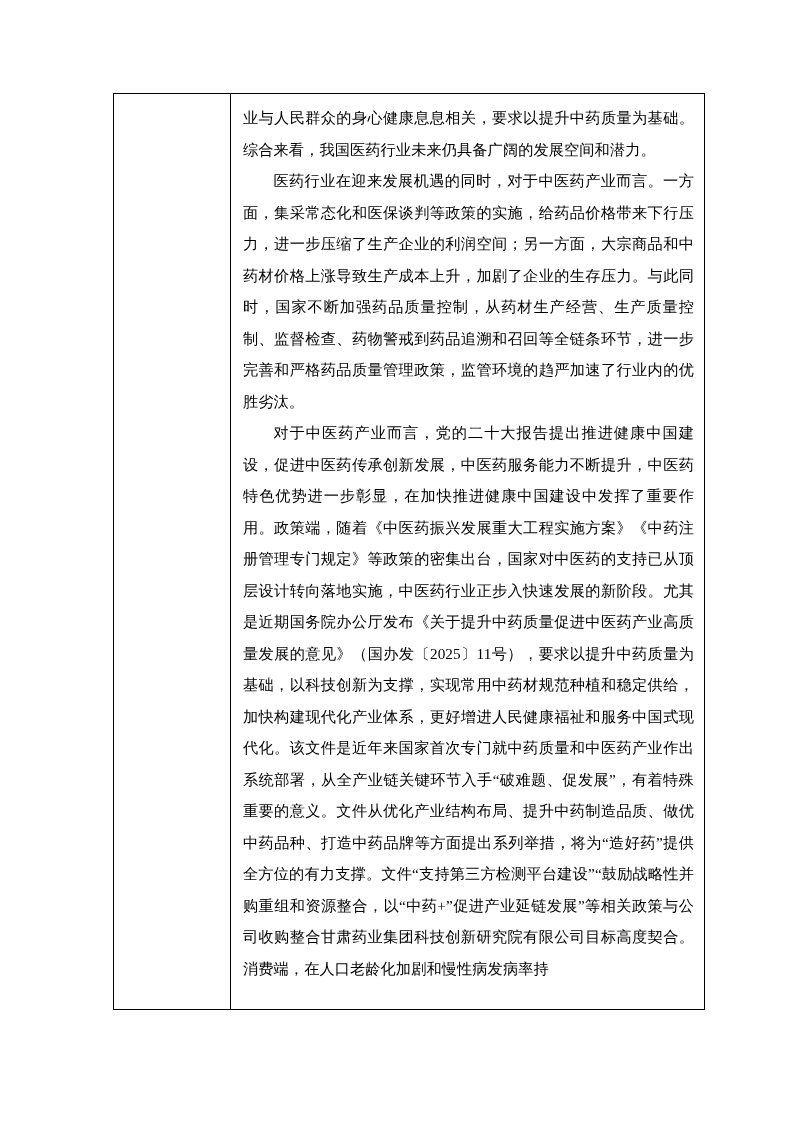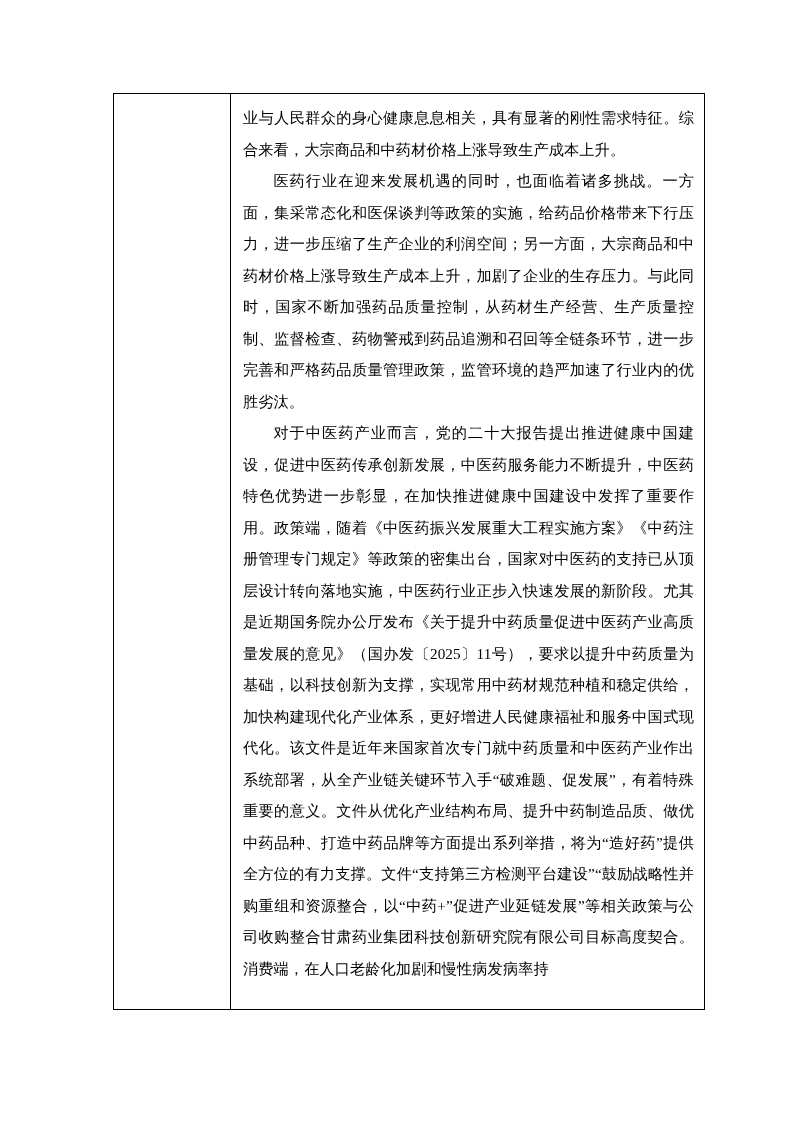--- a/index.html
+++ b/index.html
@@ -61,22 +61,22 @@
 </head>
 <body>
 
 <div class="page">
   <table class="doc-table">
     <tbody>
         <tr>
       <td class="label-cell"></td>
       <td class="content-cell">
         <div class="content-body">
-          <p>业与人民群众的身心健康息息相关，具有显著的刚性需求特征。综合来看，大宗商品和中药材价格上涨导致生产成本上升。</p>
-          <p class="indent">医药行业在迎来发展机遇的同时，也面临着诸多挑战。一方面，集采常态化和医保谈判等政策的实施，给药品价格带来下行压力，进一步压缩了生产企业的利润空间；另一方面，大宗商品和中药材价格上涨导致生产成本上升，加剧了企业的生存压力。与此同时，国家不断加强药品质量控制，从药材生产经营、生产质量控制、监督检查、药物警戒到药品追溯和召回等全链条环节，进一步完善和严格药品质量管理政策，监管环境的趋严加速了行业内的优胜劣汰。</p>
+          <p>业与人民群众的身心健康息息相关，要求以提升中药质量为基础。综合来看，我国医药行业未来仍具备广阔的发展空间和潜力。</p>
+          <p class="indent">医药行业在迎来发展机遇的同时，对于中医药产业而言。一方面，集采常态化和医保谈判等政策的实施，给药品价格带来下行压力，进一步压缩了生产企业的利润空间；另一方面，大宗商品和中药材价格上涨导致生产成本上升，加剧了企业的生存压力。与此同时，国家不断加强药品质量控制，从药材生产经营、生产质量控制、监督检查、药物警戒到药品追溯和召回等全链条环节，进一步完善和严格药品质量管理政策，监管环境的趋严加速了行业内的优胜劣汰。</p>
           <p class="indent">对于中医药产业而言，党的二十大报告提出推进健康中国建设，促进中医药传承创新发展，中医药服务能力不断提升，中医药特色优势进一步彰显，在加快推进健康中国建设中发挥了重要作用。政策端，随着《中医药振兴发展重大工程实施方案》《中药注册管理专门规定》等政策的密集出台，国家对中医药的支持已从顶层设计转向落地实施，中医药行业正步入快速发展的新阶段。尤其是近期国务院办公厅发布《关于提升中药质量促进中医药产业高质量发展的意见》（国办发〔2025〕11号），要求以提升中药质量为基础，以科技创新为支撑，实现常用中药材规范种植和稳定供给，加快构建现代化产业体系，更好增进人民健康福祉和服务中国式现代化。该文件是近年来国家首次专门就中药质量和中医药产业作出系统部署，从全产业链关键环节入手“破难题、促发展”，有着特殊重要的意义。文件从优化产业结构布局、提升中药制造品质、做优中药品种、打造中药品牌等方面提出系列举措，将为“造好药”提供全方位的有力支撑。文件“支持第三方检测平台建设”“鼓励战略性并购重组和资源整合，以“中药+”促进产业延链发展”等相关政策与公司收购整合甘肃药业集团科技创新研究院有限公司目标高度契合。消费端，在人口老龄化加剧和慢性病发病率持</p>
 
         </div>
       </td>
     </tr>
   </tbody>
     </table>
 </div>
 
 </body></html>

